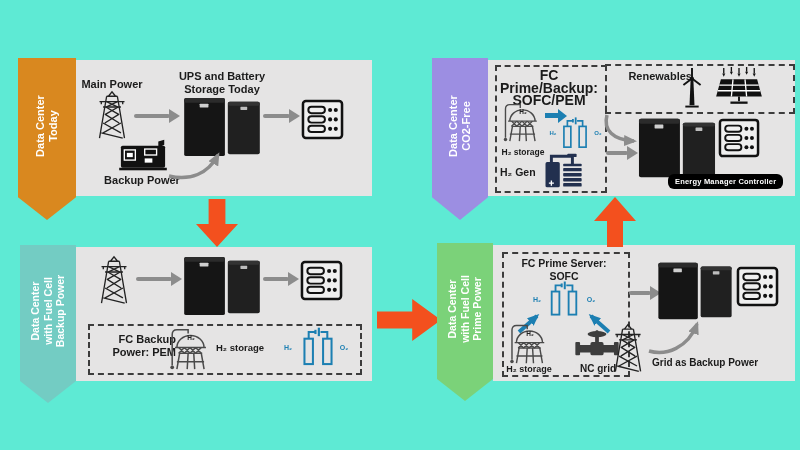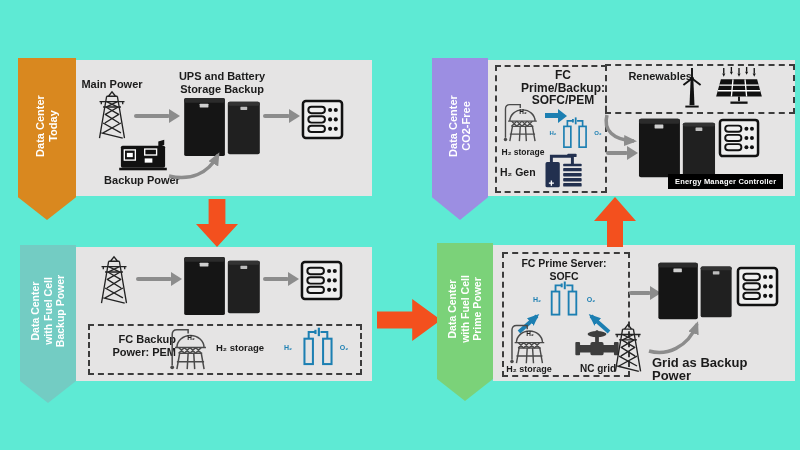--- a/index.html
+++ b/index.html
@@ -15,21 +15,21 @@
   .garrow{position:absolute;height:3.5px;background:#8C8C8C;border-radius:2px;}
   .garrow::after{content:"";position:absolute;right:-10px;top:50%;transform:translateY(-50%);
          width:0;height:0;border-left:11px solid #8C8C8C;border-top:7px solid transparent;border-bottom:7px solid transparent;}
   .barrow{position:absolute;height:5px;background:var(--icon-blue,#1C7FB2);}
   .barrow::after{content:"";position:absolute;right:-9px;top:50%;transform:translateY(-50%);
          width:0;height:0;border-left:9px solid var(--icon-blue,#1C7FB2);border-top:7px solid transparent;border-bottom:7px solid transparent;}
   .icon{position:absolute;}
   .tiny{position:absolute;font-weight:bold;color:#222;font-size:6.5px;text-align:center;}
   .fclbl{position:absolute;font-weight:bold;color:var(--icon-blue,#1C7FB2);font-size:7px;text-align:center;width:16px;}
   .badge{position:absolute;background:#000;color:#fff;font-weight:bold;font-size:7.5px;
-         padding:3px 7px;letter-spacing:.2px;z-index:5;}
+         padding:3px 7px;letter-spacing:.2px;z-index:5;border-radius:6px;}
   svg.curve{position:absolute;overflow:visible;}
 </style>
 </head>
 <body>
 
 <svg width="0" height="0" style="position:absolute" aria-hidden="true">
   <defs>
     <marker id="gh" markerWidth="13" markerHeight="11" refX="10" refY="5.5" orient="auto" markerUnits="userSpaceOnUse">
       <path d="M0,0 L13,5.5 L0,11 Z" fill="#8C8C8C"></path>
     </marker>
@@ -167,21 +167,21 @@
       <div>Today</div>
     </div>
   </div>
   <div class="panel" style="left:76px;top:60px;width:296px;height:136px"></div>
 
   <div class="lbl" style="left:76px;top:78px;width:72px">Main Power</div>
   <svg class="icon" style="left:92px;top:90px;width:40px;height:50px">
       <use href="#sym-pylon"></use>
     </svg>
   <div class="garrow" style="left:134px;top:114px;width:36px"></div>
-  <div class="lbl" style="left:166px;top:70px;width:112px">UPS and Battery Storage Backup</div>
+  <div class="lbl" style="left:166px;top:70px;width:112px">UPS and Battery Storage Today</div>
   <svg class="icon" style="left:182px;top:95px;width:80px;height:64px">
       <use href="#sym-cabinets"></use>
     </svg>
   <div class="garrow" style="left:263px;top:114px;width:27px"></div>
   <svg class="icon" style="left:301px;top:99px;width:43px;height:41px">
       <use href="#sym-server"></use>
     </svg>
   <svg class="icon" style="left:118px;top:138px;width:50px;height:34px">
       <use href="#sym-generator"></use>
     </svg>
@@ -265,34 +265,34 @@
     </svg>
   <svg class="icon" style="left:736px;top:266px;width:43px;height:41px">
       <use href="#sym-server"></use>
     </svg>
   <svg class="icon" style="left:610px;top:322px;width:36px;height:52px">
       <use href="#sym-pylon"></use>
     </svg>
   <svg class="curve" style="left:646px;top:314px;width:58px;height:42px" viewBox="0 0 58 42">
     <path d="M3,37 C20,42 42,34 51,10" fill="none" stroke="#8C8C8C" stroke-width="3.5" marker-end="url(#gh)"></path>
   </svg>
-  <div class="lbl" style="left:652px;top:357px;width:124px;font-size:13px;text-align:left">Grid as Backup Power</div>
+  <div class="lbl" style="left:652px;top:357px;width:124px;font-size:10px;text-align:left">Grid as Backup Power</div>
 
   <div class="flow" style="left:594px;top:197px;width:42px;height:50px;clip-path:polygon(50% 0,100% 48%,69% 48%,69% 100%,31% 100%,31% 48%,0 48%)"></div>
 
   <div class="ribbon" style="left:432px;top:58px;width:56px;height:162px;background:var(--banner-co2-free,#9C8EE2)">
     <div class="rtext">
       <div>Data Center</div>
       <div>CO2-Free</div>
     </div>
   </div>
   <div class="panel" style="left:488px;top:60px;width:307px;height:136px"></div>
 
   <div class="dash" style="left:495px;top:65px;width:108px;height:124px"></div>
-  <div class="lbl" style="left:512px;top:69px;width:102px;font-size:12px">FC Prime/Backup: SOFC/PEM</div>
+  <div class="lbl" style="left:498px;top:69px;width:102px;font-size:14px">FC Prime/Backup: SOFC/PEM</div>
   <svg class="icon" style="left:502px;top:100px;width:40px;height:44px">
       <use href="#sym-tank"></use>
     </svg>
   <div class="tiny" style="left:516px;top:108px;width:14px">H₂</div>
   <div class="barrow" style="left:545px;top:113px;width:13px"></div>
   <svg class="icon" style="left:552px;top:116px;width:46px;height:36px">
       <use href="#sym-fuelcell"></use>
     </svg>
   <div class="fclbl" style="left:545px;top:130px;font-size:6px">H₂</div>
   <div class="fclbl" style="left:590px;top:130px;font-size:6px">O₂</div>

